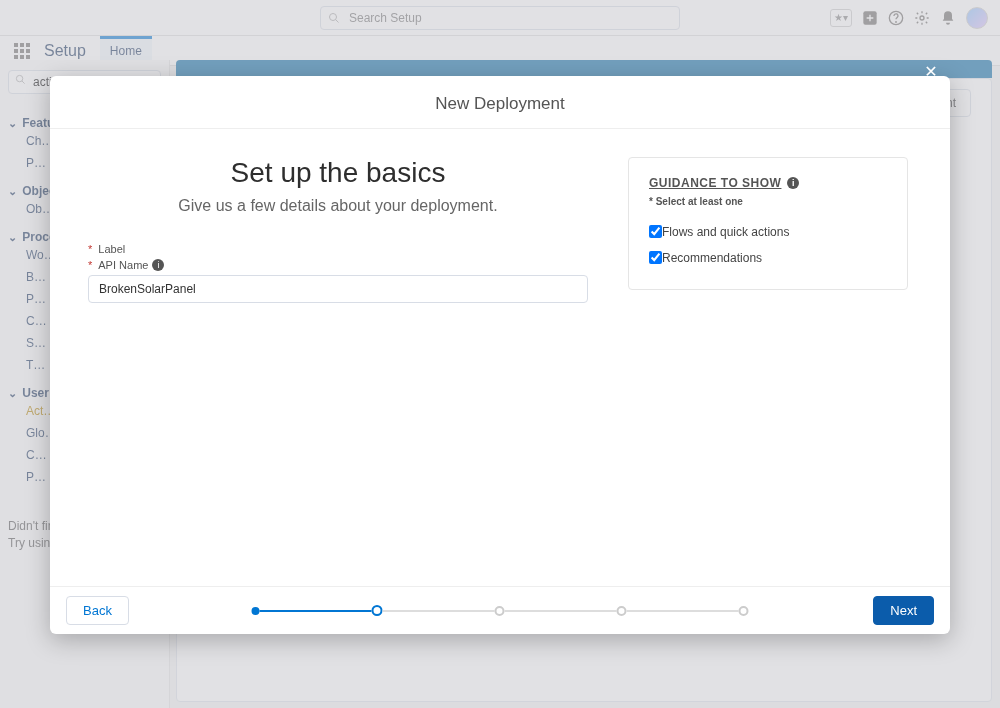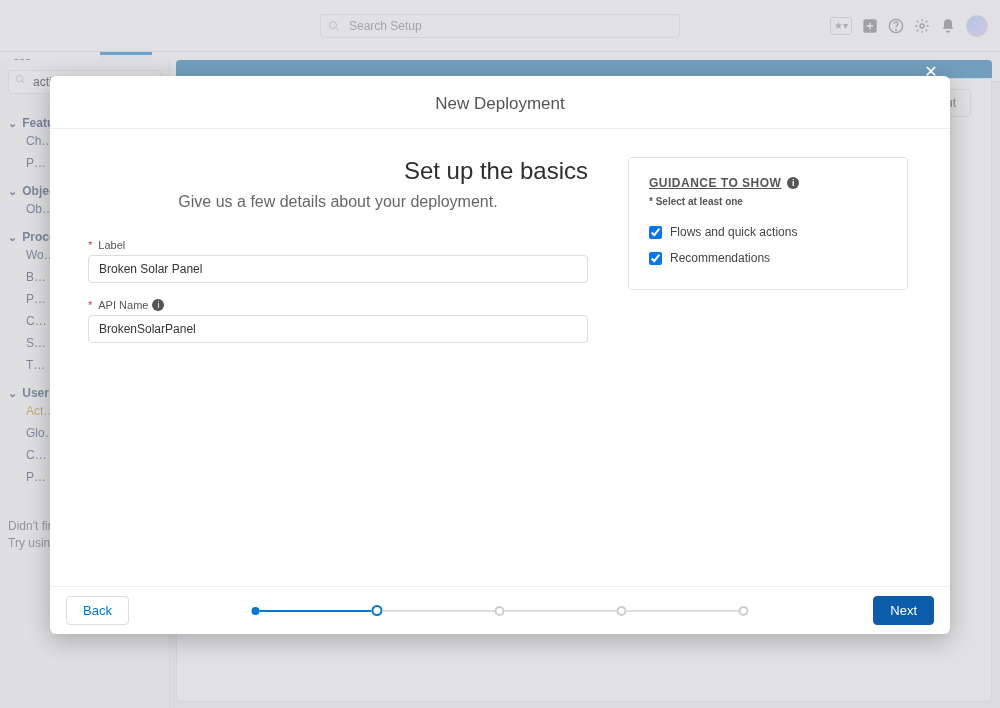--- a/index.html
+++ b/index.html
@@ -1,19 +1,19 @@
 <!DOCTYPE html>
 <html><head>
 <meta charset="utf-8">
 <style>
 * { margin: 0; padding: 0; box-sizing: border-box; font-family: -apple-system, BlinkMacSystemFont, "Segoe UI", Arial, sans-serif; }
 body { width: 1000px; height: 708px; background: #f4f4f4; position: relative; overflow: hidden; }
 
 
-.global-header { height: 52px; background: #fff; border-bottom: 1px solid #ddd; display: flex; align-items: center; padding: 0 12px; justify-content: space-between; }
+.global-header { height: 36px; background: #fff; border-bottom: 1px solid #ddd; display: flex; align-items: center; padding: 0 12px; justify-content: space-between; }
 .header-left { flex: 1; }
 .search-wrap { margin: 0 auto; width: 360px; position: relative; }
 .search-input { width: 100%; height: 24px; border: 1px solid #d8dde6; border-radius: 4px; padding: 0 8px 0 28px; font-size: 12px; color: #888; background: #fff; }
 .search-ic { position: absolute; left: 8px; top: 50%; transform: translateY(-50%); color: #aaa; }
 .header-right { display: flex; align-items: center; gap: 10px; flex: 1; justify-content: flex-end; }
 .badge-btn { width: 22px; height: 18px; border: 1px solid #ccc; border-radius: 3px; display: flex; align-items: center; justify-content: center; font-size: 10px; color: #888; }
 .icon-btn { color: #706e6b; cursor: pointer; }
 .avatar { width: 22px; height: 22px; border-radius: 50%; background: linear-gradient(135deg, #8ec5fc, #e0c3fc); border: 1px solid #ccc; }
 
 
@@ -40,32 +40,32 @@
 .main-panel { position: absolute; left: 176px; right: 8px; top: 78px; bottom: 6px; background: #fff; border: 1px solid #dde3ea; border-radius: 4px; }
 .main-btn { position: absolute; right: 20px; top: 10px; padding: 6px 14px; border: 1px solid #d8dde6; border-radius: 4px; font-size: 12px; color: #333; background: #fff; }
 
 
 .overlay { position: absolute; inset: 0; background: rgba(200,200,205,0.55); }
 .modal { position: absolute; left: 50px; right: 50px; top: 76px; bottom: 74px; background: #fff; border-radius: 6px; box-shadow: 0 6px 24px rgba(0,0,0,0.25); display: flex; flex-direction: column; }
 .modal-close { position: absolute; right: 8px; top: -16px; width: 22px; height: 22px; color: #fff; font-size: 16px; cursor: pointer; display: flex; align-items: center; justify-content: center; }
 .modal-header { text-align: center; padding: 18px 0 14px; border-bottom: 1px solid #eee; font-size: 17px; color: #555; }
 .modal-body { flex: 1; padding: 28px 38px; display: flex; gap: 40px; overflow: auto; }
 .body-left { flex: 1; max-width: 500px; }
-.page-title { text-align: right; font-size: 24px; color: #2e2e2e; margin-bottom: 8px; }
+.page-title { text-align: center; font-size: 28px; color: #2e2e2e; margin-bottom: 8px; }
 .page-subtitle { text-align: center; font-size: 16px; color: #666; margin-bottom: 28px; }
 .form-label { font-size: 11px; color: #555; margin-bottom: 4px; display: flex; align-items: center; gap: 4px; }
 .form-label::before { content: "*"; color: #c23934; margin-right: 2px; }
 .form-input { width: 100%; height: 28px; border: 1px solid #d8dde6; border-radius: 4px; padding: 0 10px; font-size: 12px; color: #333; margin-bottom: 16px; }
 .info-ic { width: 12px; height: 12px; border-radius: 50%; background: #555; color: #fff; font-size: 9px; display: inline-flex; align-items: center; justify-content: center; }
 
 .guidance-panel { width: 280px; border: 1px solid #e5e5e5; border-radius: 4px; padding: 18px 20px; background: #fff; align-self: flex-start; }
 .guidance-title { font-size: 12px; font-weight: 600; letter-spacing: 0.5px; color: #555; margin-bottom: 6px; display: flex; align-items: center; gap: 6px; text-decoration: underline; }
 .guidance-subtitle { font-size: 10px; color: #555; margin-bottom: 12px; font-weight: 600; }
 .guidance-subtitle::before { content: "* "; }
-.check-row { display: flex; align-items: center; gap: 8px; font-size: 12px; color: #444; padding: 6px 0; }
+.check-row { display: flex; align-items: flex-start; font-size: 12px; color: #444; padding: 6px 0; }
 .check-row input { cursor: pointer; }
 
 .modal-footer { height: 48px; border-top: 1px solid #eee; display: flex; align-items: center; padding: 0 16px; position: relative; }
 .btn { padding: 6px 16px; border-radius: 4px; font-size: 13px; cursor: pointer; border: 1px solid #d8dde6; background: #fff; color: #0176d3; }
 .btn.primary { background: #0b5cab; color: #fff; border-color: #0b5cab; margin-left: auto; }
 .stepper { position: absolute; left: 50%; transform: translateX(-50%); display: flex; align-items: center; }
 .step-dot { width: 10px; height: 10px; border-radius: 50%; border: 2px solid #ccc; background: #fff; }
 .step-dot.done { border-color: #0176d3; background: #0176d3; width: 8px; height: 8px; }
 .step-dot.current { border-color: #0176d3; background: #fff; width: 11px; height: 11px; }
 .step-line { width: 112px; height: 2px; background: #ddd; }
@@ -191,21 +191,20 @@
   <div class="modal-header">New Deployment</div>
 
   <div class="modal-body">
     <div class="body-left">
       <div class="page-title">Set up the basics</div>
       <div class="page-subtitle">Give us a few details about your deployment.</div>
 
       <div class="form-label">
         <span>Label</span>
       </div>
-      <input class="form-input" value="Broken Solar Panel" style="">
 
       <div class="form-label">
         <span>API Name</span>
         <span class="info-ic">i</span>
       </div>
       <input class="form-input" value="BrokenSolarPanel" style="">
     </div>
 
     <div class="guidance-panel">
       <div class="guidance-title">

